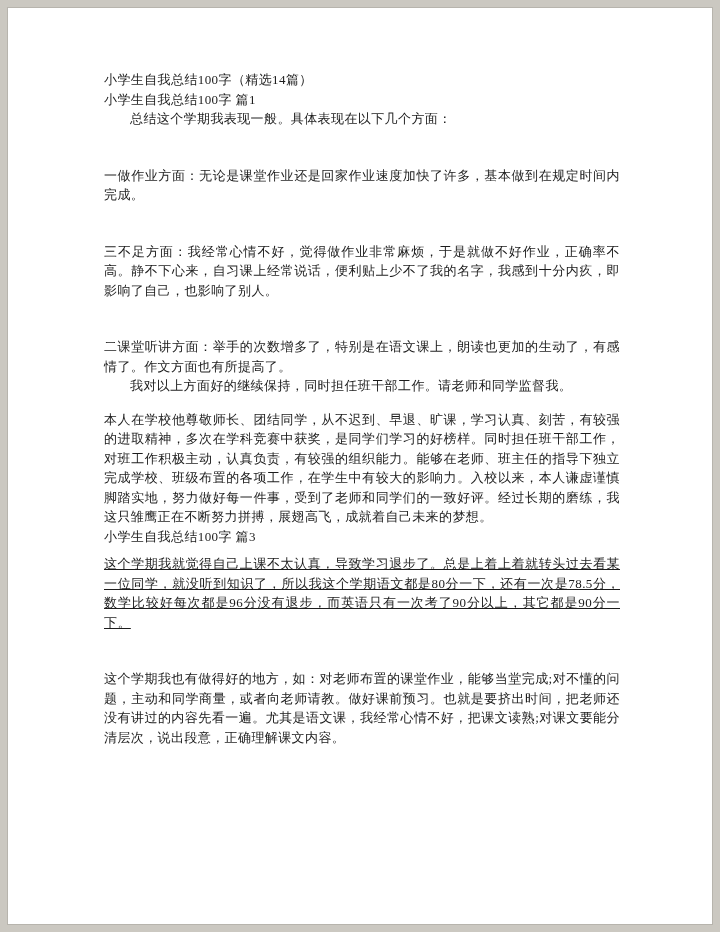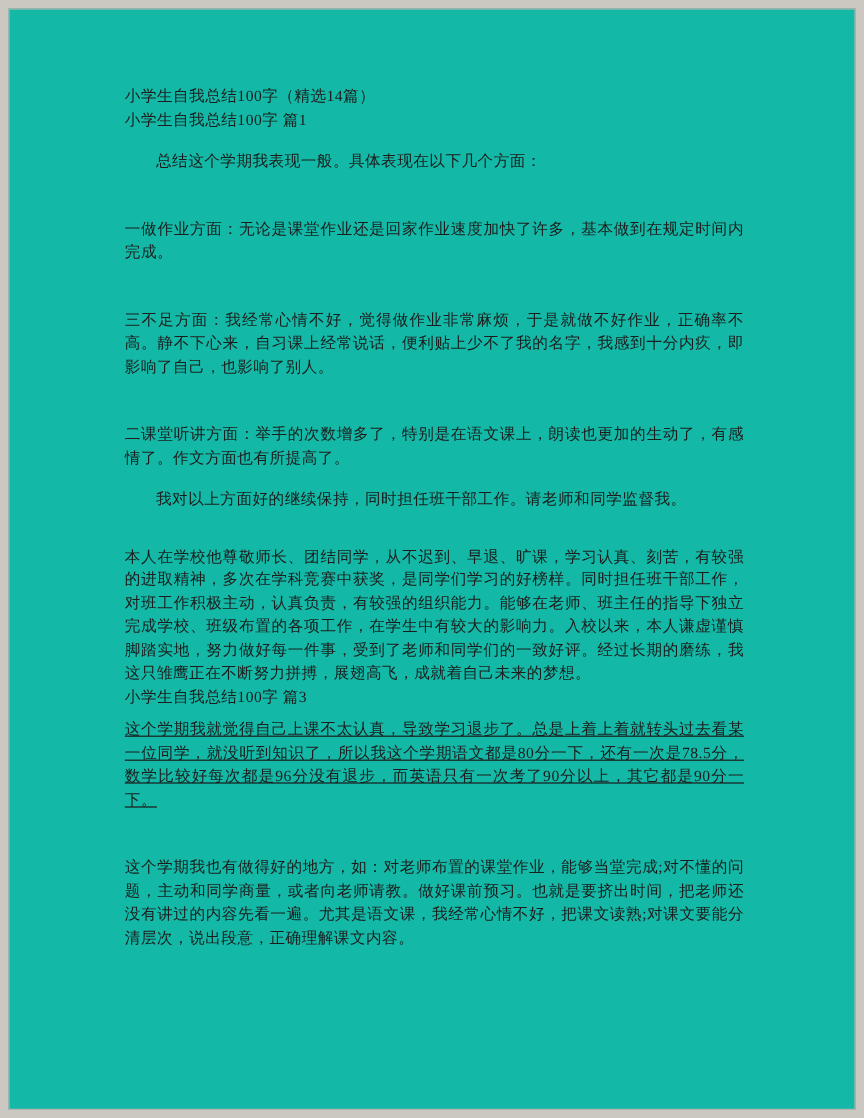--- a/index.html
+++ b/index.html
@@ -18,43 +18,42 @@
     width: 720px;
     height: 932px;
     box-sizing: border-box;
   }
   .page {
     position: absolute;
     top: 7px;
     left: 7px;
     right: 7px;
     bottom: 7px;
-    background: #14b8a6;
+    background: #ffffff;
     border: 1px solid #b7b4ad;
     box-sizing: border-box;
     padding: 62px 92px 40px 96px;
   }
   .doc p {
     margin: 0;
     font-size: 13px;
     line-height: 19.5px;
     color: #1c1c1c;
     text-align: justify;
     letter-spacing: 0.4px;
     word-break: break-all;
   }
   .doc p.indent {
     text-indent: 2em;
-    margin-top: 15px;
   }
   .doc p.gap-lg {
     margin-top: 37px;
   }
   .doc p.gap-sm {
-    margin-top: 28px;
+    margin-top: 14px;
   }
   .doc p.gap-xs {
     margin-top: 8px;
     text-decoration: underline;
   }
 </style>
 </head>
 <body>
 
 <div class="frame">

